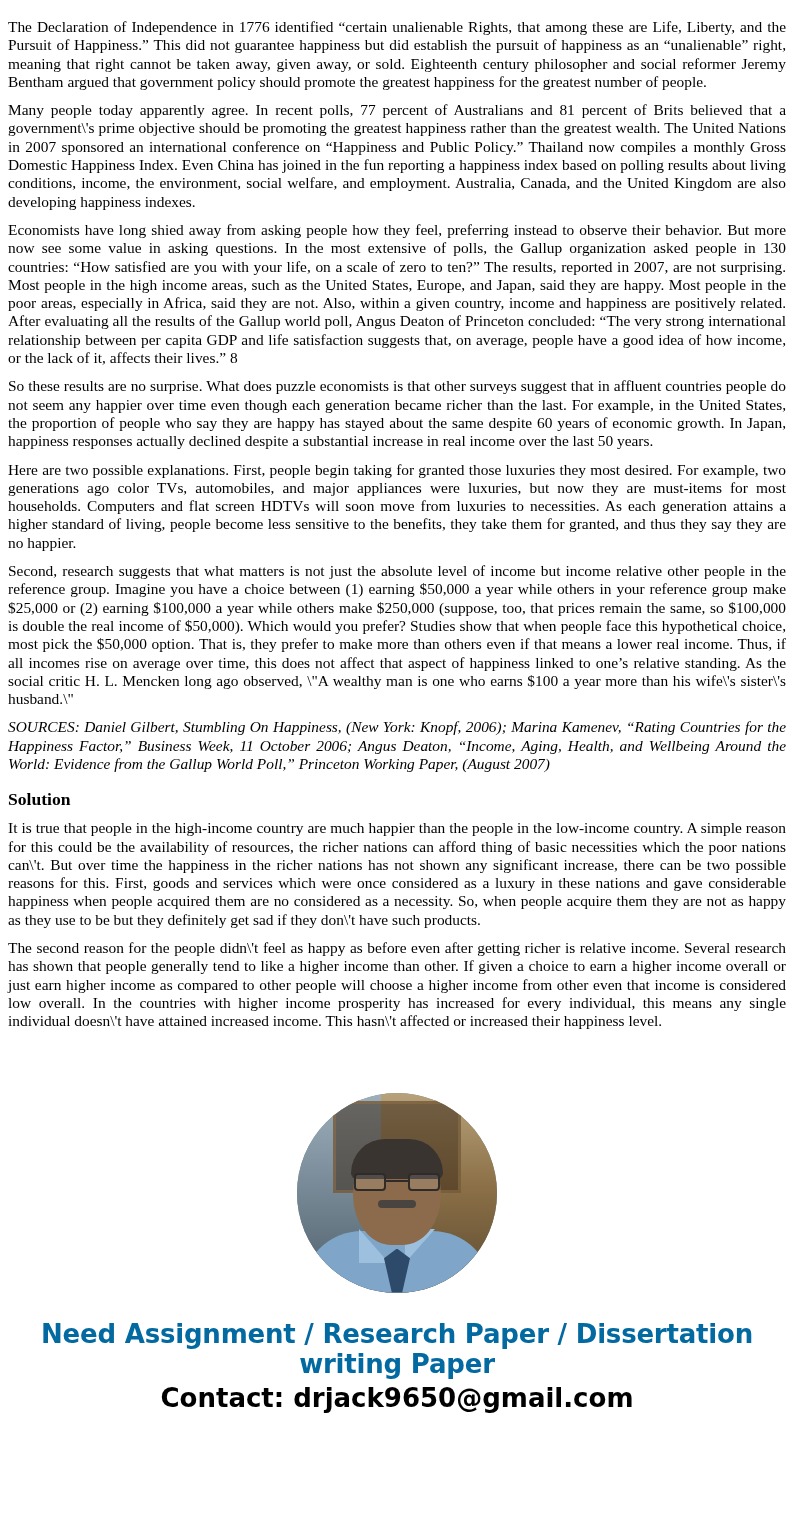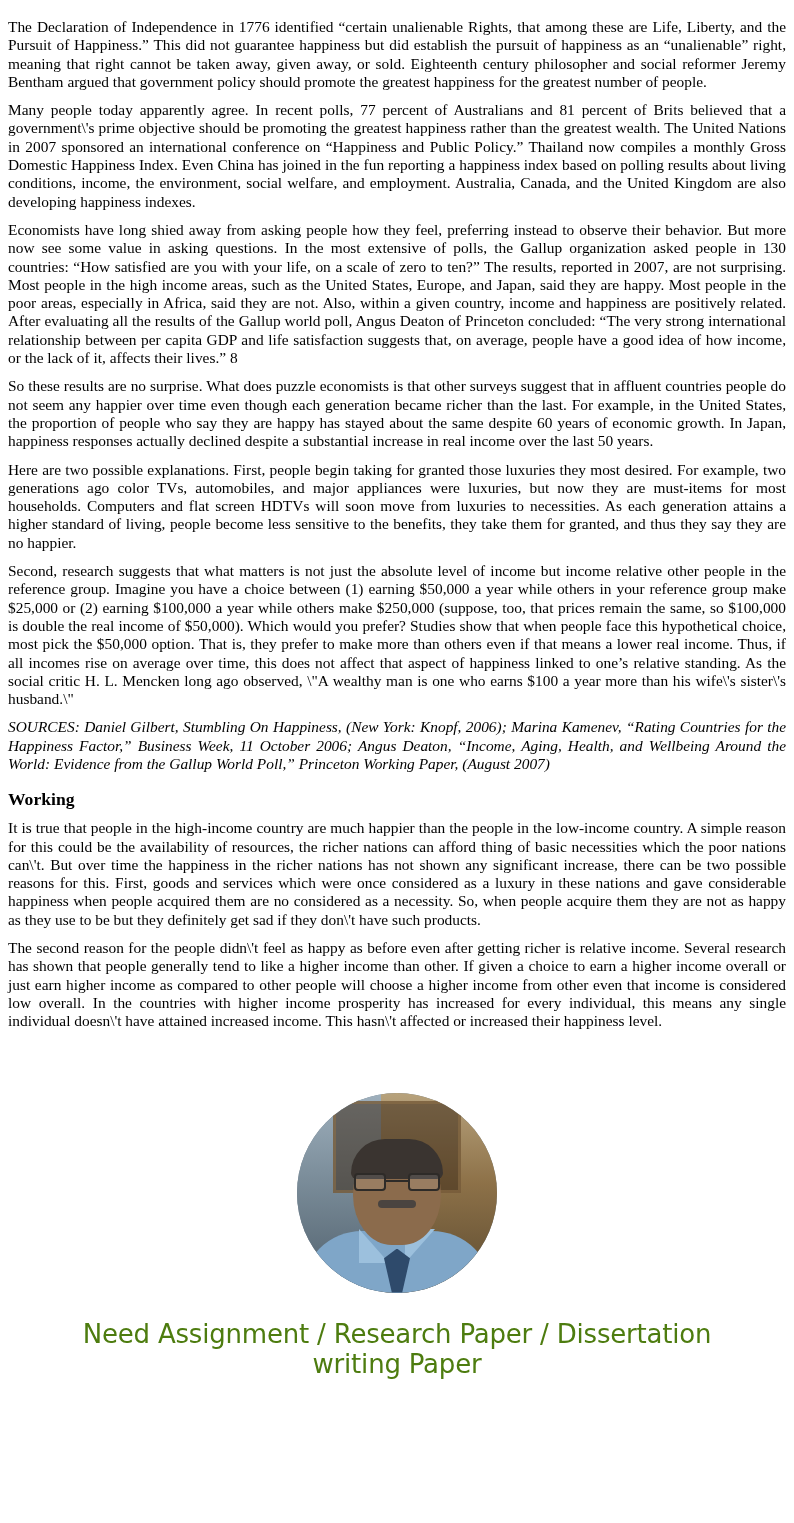--- a/index.html
+++ b/index.html
@@ -179,25 +179,25 @@
     left: 50%;
     top: 60%;
     width: 46px;
     height: 34px;
     margin-left: -23px;
     background: #7d5f43;
   }
   .cta {
     text-align: center;
     font-family: "DejaVu Sans", "Liberation Sans", sans-serif;
-    font-weight: normal;
+    font-weight: bold;
     font-size: 26px;
     line-height: 30px;
     letter-spacing: -0.2px;
-    color: #4d7c0f;
+    color: #0369a1;
     margin: 0 0 4px 0;
   }
   .cta .line2 { display: block; }
   .cta-contact {
     text-align: center;
     font-family: "DejaVu Sans", "Liberation Sans", sans-serif;
     font-weight: bold;
     font-size: 26px;
     line-height: 30px;
     color: #000000;
@@ -211,21 +211,21 @@
 
   <p class="para first">The Declaration of Independence in 1776 identified “certain unalienable Rights, that among these are Life, Liberty, and the Pursuit of Happiness.” This did not guarantee happiness but did establish the pursuit of happiness as an “unalienable” right, meaning that right cannot be taken away, given away, or sold. Eighteenth century philosopher and social reformer Jeremy Bentham argued that government policy should promote the greatest happiness for the greatest number of people.</p>
   <p class="para">Many people today apparently agree. In recent polls, 77 percent of Australians and 81 percent of Brits believed that a government\'s prime objective should be promoting the greatest happiness rather than the greatest wealth. The United Nations in 2007 sponsored an international conference on “Happiness and Public Policy.” Thailand now compiles a monthly Gross Domestic Happiness Index. Even China has joined in the fun reporting a happiness index based on polling results about living conditions, income, the environment, social welfare, and employment. Australia, Canada, and the United Kingdom are also developing happiness indexes.</p>
   <p class="para">Economists have long shied away from asking people how they feel, preferring instead to observe their behavior. But more now see some value in asking questions. In the most extensive of polls, the Gallup organization asked people in 130 countries: “How satisfied are you with your life, on a scale of zero to ten?” The results, reported in 2007, are not surprising. Most people in the high income areas, such as the United States, Europe, and Japan, said they are happy. Most people in the poor areas, especially in Africa, said they are not. Also, within a given country, income and happiness are positively related. After evaluating all the results of the Gallup world poll, Angus Deaton of Princeton concluded: “The very strong international relationship between per capita GDP and life satisfaction suggests that, on average, people have a good idea of how income, or the lack of it, affects their lives.” 8</p>
   <p class="para">So these results are no surprise. What does puzzle economists is that other surveys suggest that in affluent countries people do not seem any happier over time even though each generation became richer than the last. For example, in the United States, the proportion of people who say they are happy has stayed about the same despite 60 years of economic growth. In Japan, happiness responses actually declined despite a substantial increase in real income over the last 50 years.</p>
   <p class="para">Here are two possible explanations. First, people begin taking for granted those luxuries they most desired. For example, two generations ago color TVs, automobiles, and major appliances were luxuries, but now they are must-items for most households. Computers and flat screen HDTVs will soon move from luxuries to necessities. As each generation attains a higher standard of living, people become less sensitive to the benefits, they take them for granted, and thus they say they are no happier.</p>
   <p class="para">Second, research suggests that what matters is not just the absolute level of income but income relative other people in the reference group. Imagine you have a choice between (1) earning $50,000 a year while others in your reference group make $25,000 or (2) earning $100,000 a year while others make $250,000 (suppose, too, that prices remain the same, so $100,000 is double the real income of $50,000). Which would you prefer? Studies show that when people face this hypothetical choice, most pick the $50,000 option. That is, they prefer to make more than others even if that means a lower real income. Thus, if all incomes rise on average over time, this does not affect that aspect of happiness linked to one’s relative standing. As the social critic H. L. Mencken long ago observed, \"A wealthy man is one who earns $100 a year more than his wife\'s sister\'s husband.\"</p>
 
   <p class="sources">SOURCES: Daniel Gilbert, Stumbling On Happiness, (New York: Knopf, 2006); Marina Kamenev, “Rating Countries for the Happiness Factor,” Business Week, 11 October 2006; Angus Deaton, “Income, Aging, Health, and Wellbeing Around the World: Evidence from the Gallup World Poll,” Princeton Working Paper, (August 2007)</p>
 
-  <h2 class="heading">Working</h2>
+  <h2 class="heading">Solution</h2>
 
   <p class="para">It is true that people in the high-income country are much happier than the people in the low-income country. A simple reason for this could be the availability of resources, the richer nations can afford thing of basic necessities which the poor nations can\'t. But over time the happiness in the richer nations has not shown any significant increase, there can be two possible reasons for this. First, goods and services which were once considered as a luxury in these nations and gave considerable happiness when people acquired them are no considered as a necessity. So, when people acquire them they are not as happy as they use to be but they definitely get sad if they don\'t have such products.</p>
   <p class="para">The second reason for the people didn\'t feel as happy as before even after getting richer is relative income. Several research has shown that people generally tend to like a higher income than other. If given a choice to earn a higher income overall or just earn higher income as compared to other people will choose a higher income from other even that income is considered low overall. In the countries with higher income prosperity has increased for every individual, this means any single individual doesn\'t have attained increased income. This hasn\'t affected or increased their happiness level.</p>
 
   <div class="avatar-wrap">
     <div class="avatar">
       <div class="bg-left"></div>
       <div class="bg-right"></div>
       <div class="frame"></div>
       <div class="neck"></div>
@@ -241,14 +241,15 @@
         <div class="lens r"></div>
       </div>
       <div class="mustache"></div>
     </div>
   </div>
 
   <div class="cta">
     <span>Need Assignment / Research Paper / Dissertation</span>
     <span class="line2">writing Paper</span>
   </div>
+  <div class="cta-contact">Contact: drjack9650@gmail.com</div>
 
 </div>
 
 </body></html>

